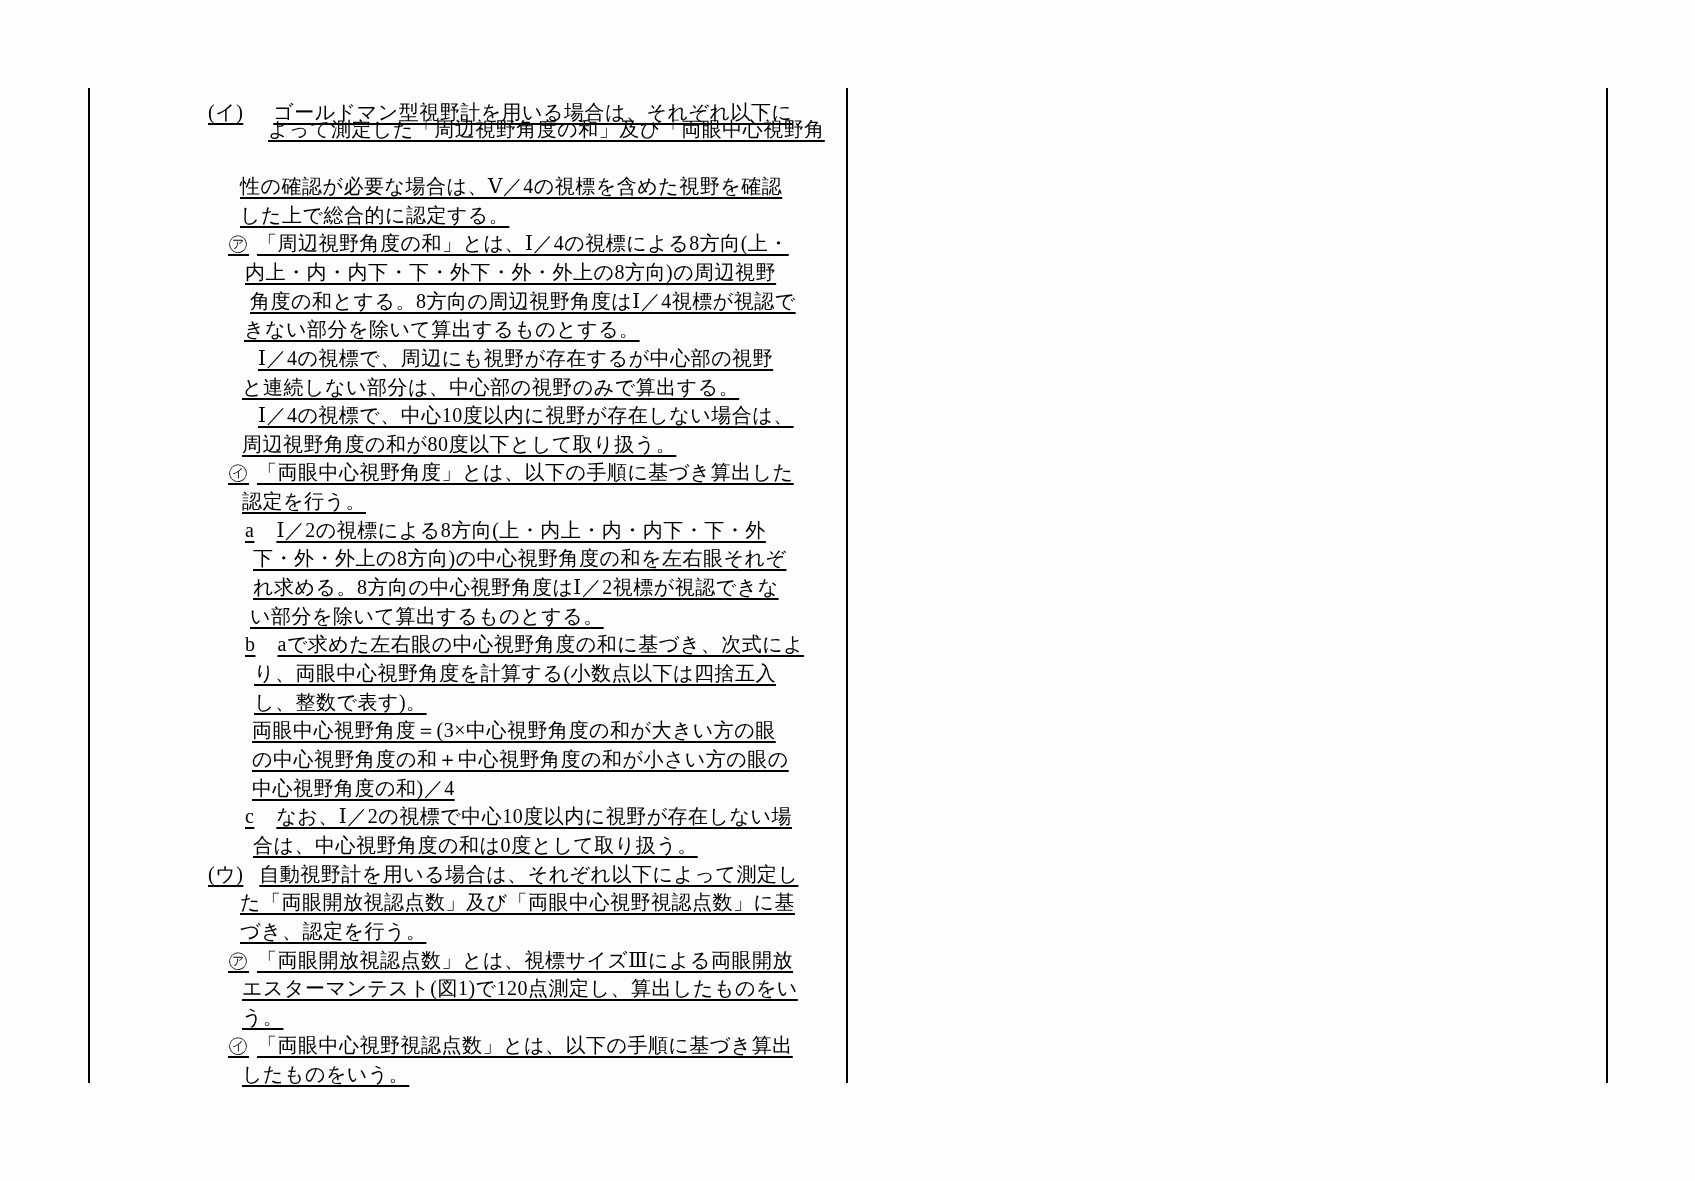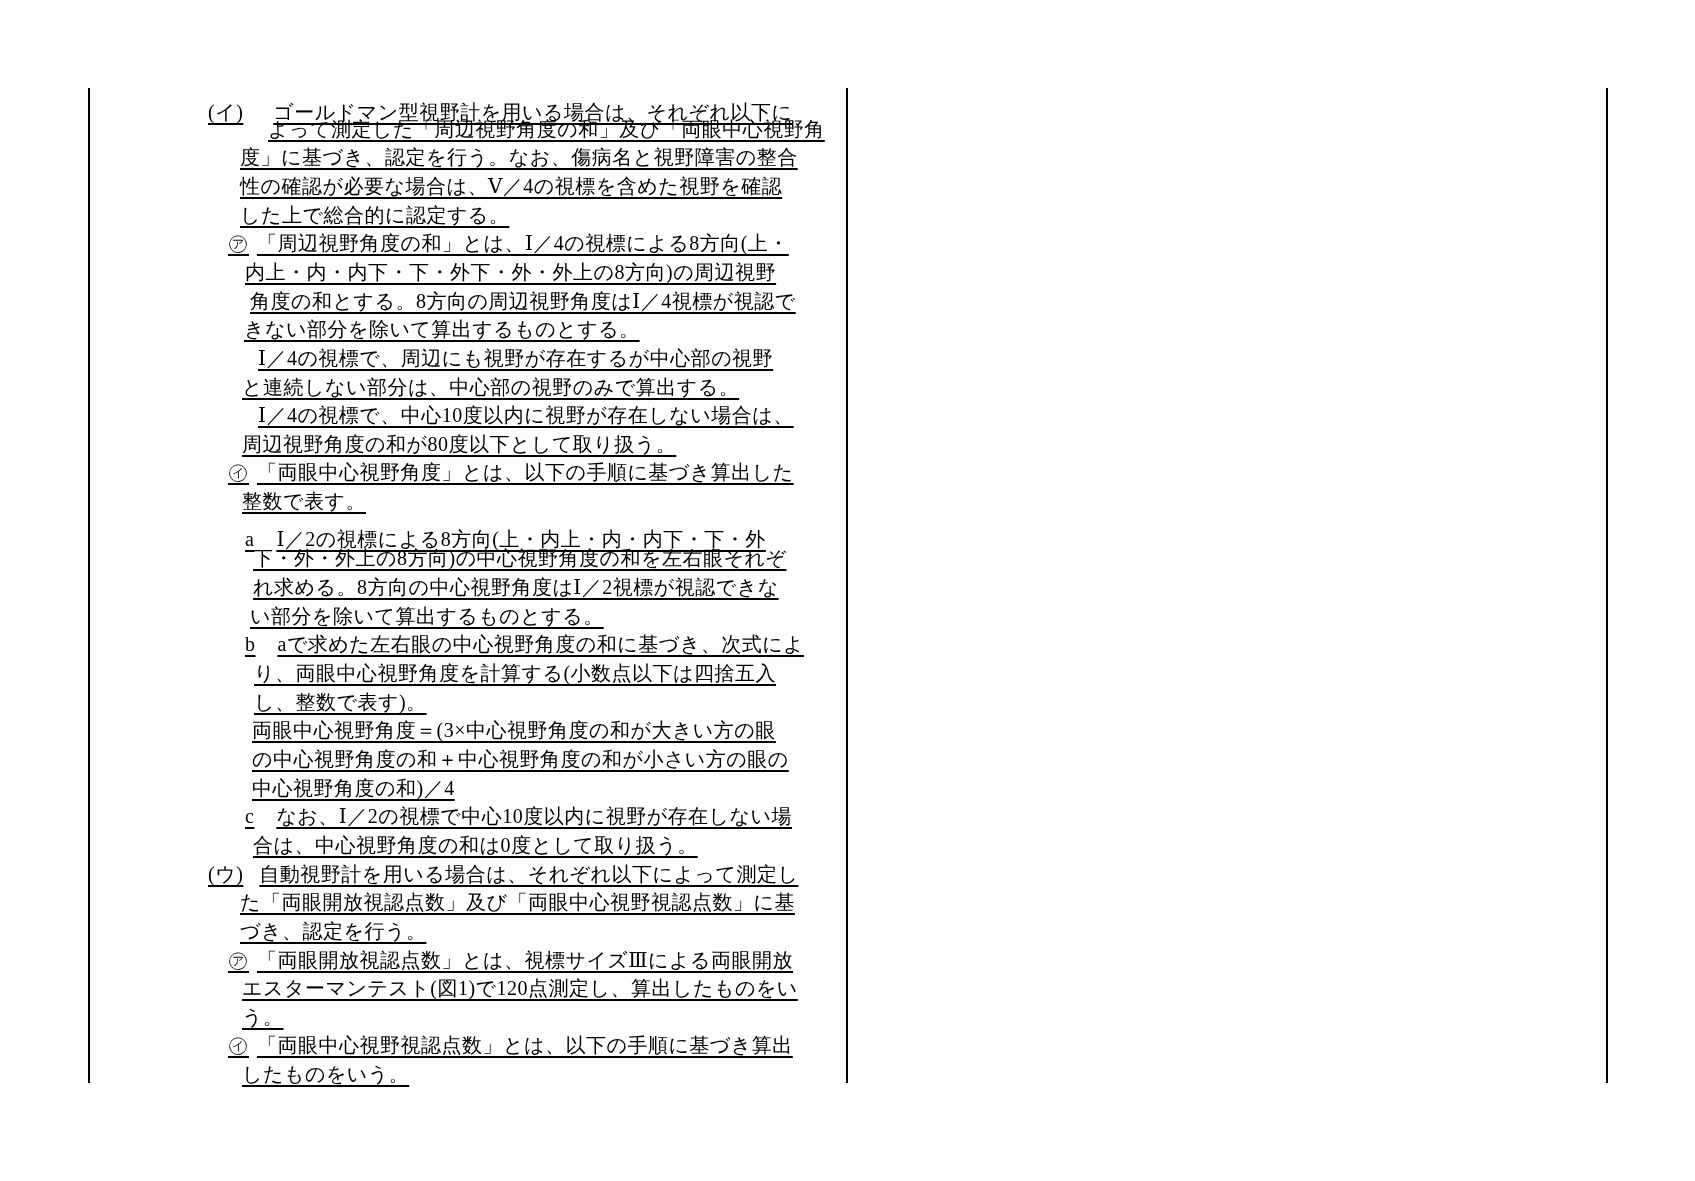--- a/index.html
+++ b/index.html
@@ -49,34 +49,33 @@
 </head>
 <body>
 
 <div class="canvas">
   <div class="vrule vrule-left"></div>
   <div class="vrule vrule-middle"></div>
   <div class="vrule vrule-right"></div>
   <div id="text-layer">
       <div class="line" style="top: 86px; left: 208px; margin-top: 12px;"><span class="seg" style="margin-right: 30px;">(イ)</span><span class="seg">ゴールドマン型視野計を用いる場合は、それぞれ以下に</span></div>
       <div class="line" style="top: 115px; left: 224px; margin-left: 44px;"><span class="seg">よって測定した「周辺視野角度の和」及び「両眼中心視野角</span></div>
-      <div class="line" style="top: 143px; left: 240px;"><span class="seg">度」に基づき、認定を行う。なお、傷病名と視野障害の整合</span></div>
       <div class="line" style="top: 172px; left: 240px;"><span class="seg">性の確認が必要な場合は、Ⅴ／4の視標を含めた視野を確認</span></div>
       <div class="line" style="top: 201px; left: 240px;"><span class="seg">した上で総合的に認定する。</span></div>
       <div class="line" style="top: 229px; left: 228px;"><span class="seg" style="margin-right: 8px;">㋐</span><span class="seg">「周辺視野角度の和」とは、Ⅰ／4の視標による8方向(上・</span></div>
       <div class="line" style="top: 258px; left: 245px;"><span class="seg">内上・内・内下・下・外下・外・外上の8方向)の周辺視野</span></div>
       <div class="line" style="top: 287px; left: 242px; margin-left: 8px;"><span class="seg">角度の和とする。8方向の周辺視野角度はⅠ／4視標が視認で</span></div>
       <div class="line" style="top: 315px; left: 244px;"><span class="seg">きない部分を除いて算出するものとする。</span></div>
       <div class="line" style="top: 344px; left: 258px;"><span class="seg">Ⅰ／4の視標で、周辺にも視野が存在するが中心部の視野</span></div>
       <div class="line" style="top: 373px; left: 242px;"><span class="seg">と連続しない部分は、中心部の視野のみで算出する。</span></div>
       <div class="line" style="top: 401px; left: 258px;"><span class="seg">Ⅰ／4の視標で、中心10度以内に視野が存在しない場合は、</span></div>
       <div class="line" style="top: 430px; left: 242px;"><span class="seg">周辺視野角度の和が80度以下として取り扱う。</span></div>
       <div class="line" style="top: 458px; left: 228px;"><span class="seg" style="margin-right: 8px;">㋑</span><span class="seg">「両眼中心視野角度」とは、以下の手順に基づき算出した</span></div>
-      <div class="line" style="top: 487px; left: 242px;"><span class="seg">整数で表す。</span></div>
-      <div class="line" style="top: 516px; left: 245px; margin-top: 9px;"><span class="seg" style="margin-right: 22px;">a</span><span class="seg">Ⅰ／2の視標による8方向(上・内上・内・内下・下・外</span></div>
+      <div class="line" style="top: 487px; left: 242px;"><span class="seg">認定を行う。</span></div>
+      <div class="line" style="top: 516px; left: 245px;"><span class="seg" style="margin-right: 22px;">a</span><span class="seg">Ⅰ／2の視標による8方向(上・内上・内・内下・下・外</span></div>
       <div class="line" style="top: 544px; left: 253px;"><span class="seg">下・外・外上の8方向)の中心視野角度の和を左右眼それぞ</span></div>
       <div class="line" style="top: 573px; left: 253px;"><span class="seg">れ求める。8方向の中心視野角度はⅠ／2視標が視認できな</span></div>
       <div class="line" style="top: 602px; left: 250px;"><span class="seg">い部分を除いて算出するものとする。</span></div>
       <div class="line" style="top: 659px; left: 254px;"><span class="seg">り、両眼中心視野角度を計算する(小数点以下は四捨五入</span></div>
       <div class="line" style="top: 630px; left: 245px;"><span class="seg" style="margin-right: 22px;">b</span><span class="seg">aで求めた左右眼の中心視野角度の和に基づき、次式によ</span></div>
       <div class="line" style="top: 688px; left: 254px;"><span class="seg">し、整数で表す)。</span></div>
       <div class="line" style="top: 716px; left: 252px;"><span class="seg">両眼中心視野角度＝(3×中心視野角度の和が大きい方の眼</span></div>
       <div class="line" style="top: 745px; left: 252px;"><span class="seg">の中心視野角度の和＋中心視野角度の和が小さい方の眼の</span></div>
       <div class="line" style="top: 774px; left: 252px;"><span class="seg">中心視野角度の和)／4</span></div>
       <div class="line" style="top: 802px; left: 245px;"><span class="seg" style="margin-right: 22px;">c</span><span class="seg">なお、Ⅰ／2の視標で中心10度以内に視野が存在しない場</span></div>

